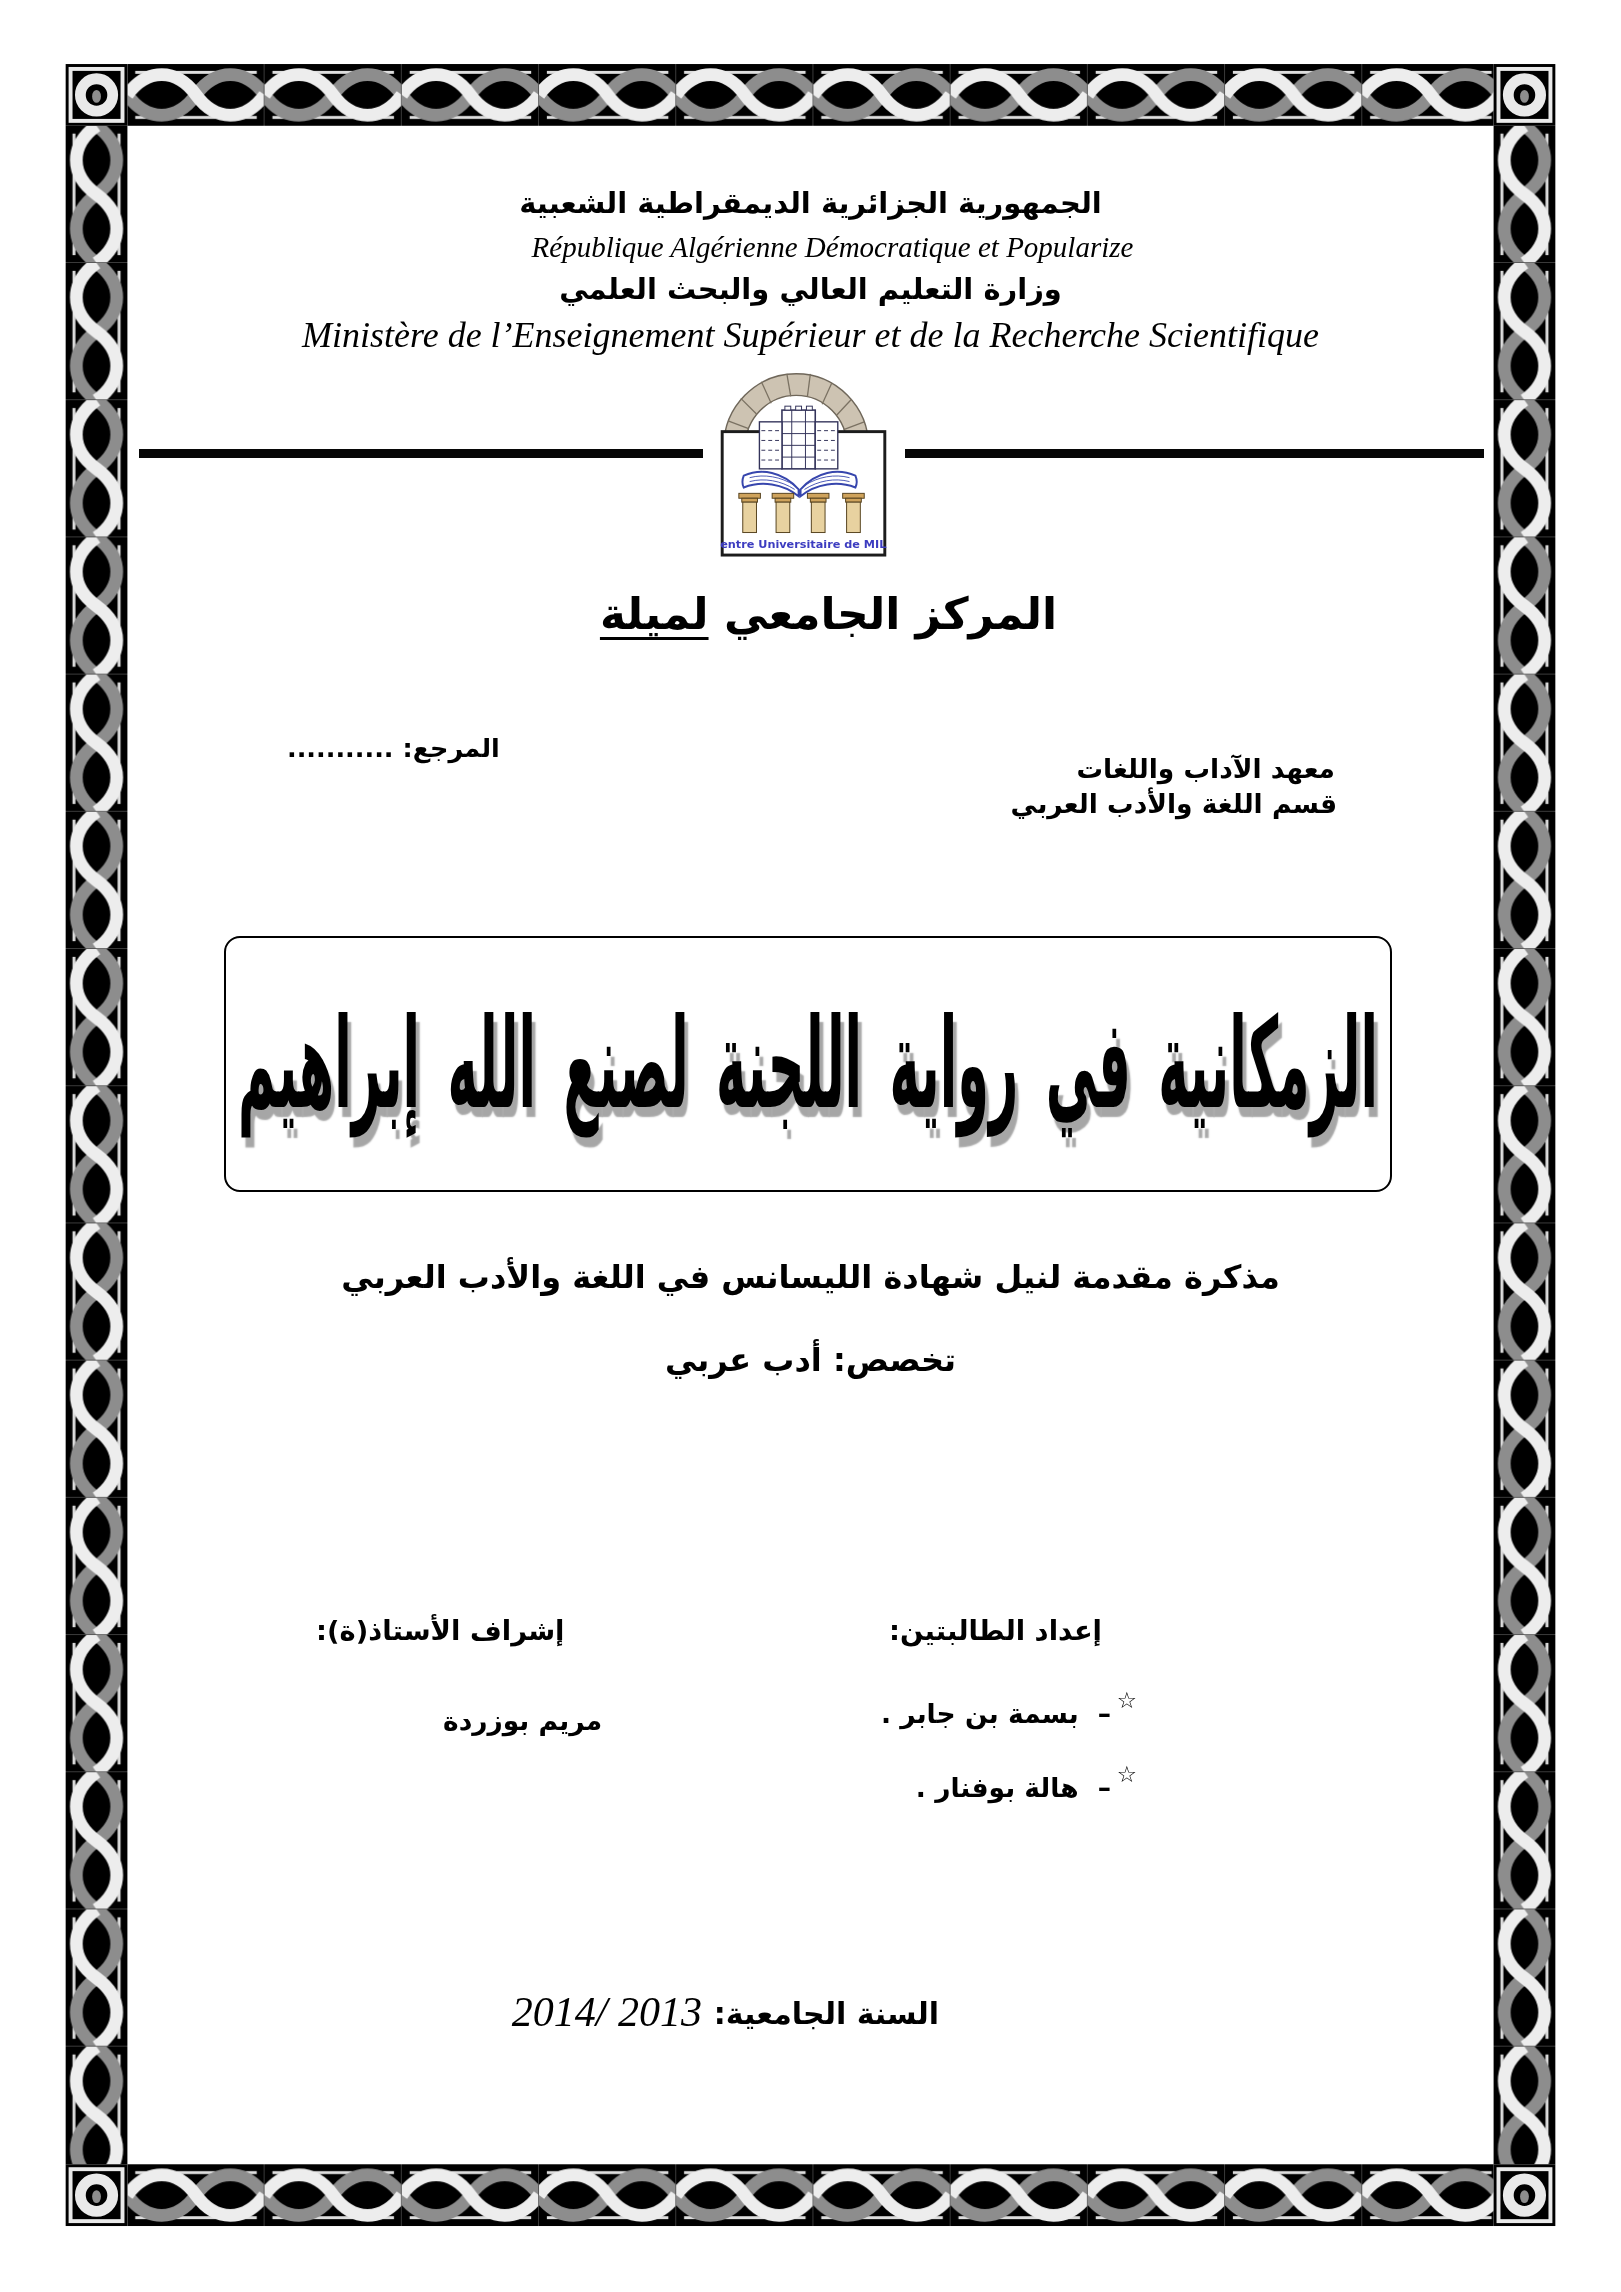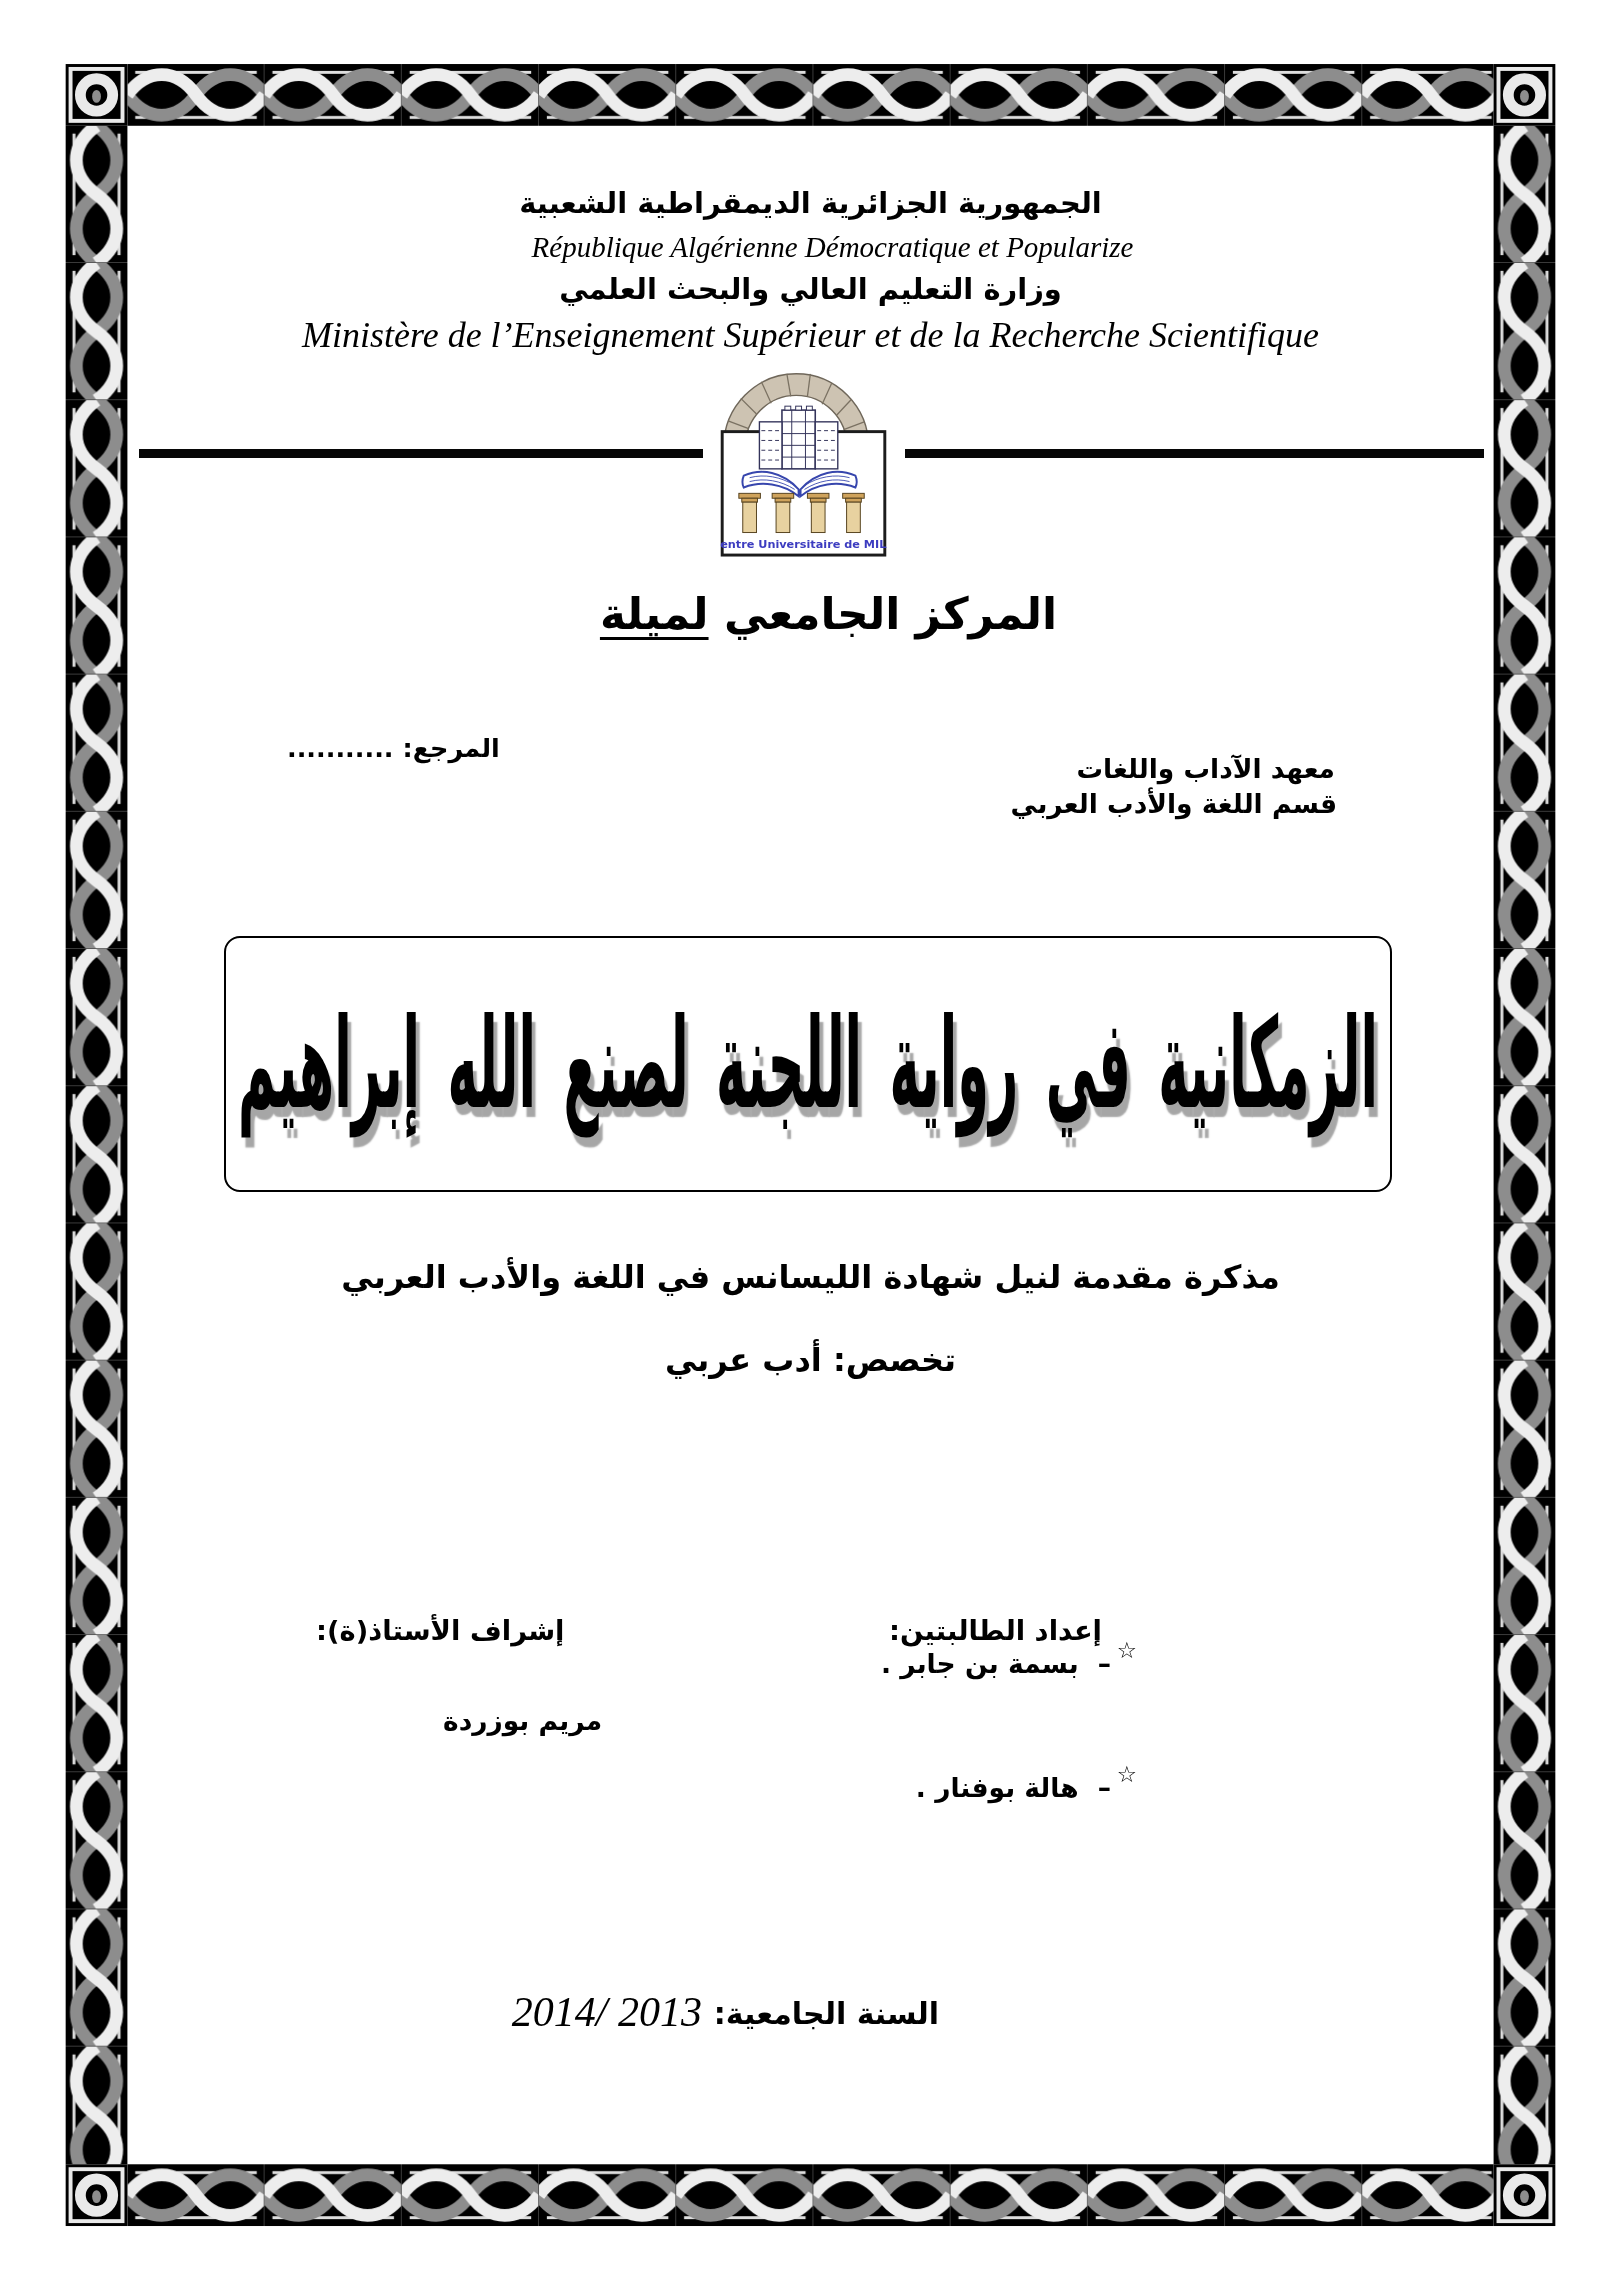--- a/index.html
+++ b/index.html
@@ -40,21 +40,21 @@
                display:flex; align-items:center; justify-content:center; }
   .title-text { font-size:51px; font-weight:700; direction:rtl; white-space:nowrap;
                 word-spacing:9.8px; transform:scale(1,2.45);
                 text-shadow:3.9px 3.9px 1px #a6a6a6; }
 
   .memo { top:1258px; font-size:32px; }
   .spec { top:1341px; font-size:32px; }
 
   .stud-label { top:1615px; right:519px; font-size:27.4px; }
   .stud-item  { right:484px; font-size:26.5px; font-weight:700; direction:rtl; text-align:right; }
-  .stud-1 { top:1648px;margin-left:11px; }
+  .stud-1 { top:1698px;margin-left:11px; }
   .stud-2 { top:1772px; }
   .star { display:inline-block; transform:translateY(-14.7px); font-size:22.5px; font-weight:400; margin-left:5.9px; }
   .dash { margin-left:9.8px; }
 
   .sup-label { top:1615px; left:316px; font-size:27.4px; }
   .sup-name  { top:1705px; left:443px; font-size:26.5px; }
 
   .year { top:1986px; left:0; width:1451px; text-align:center; }
   .year-label { font-size:30px; font-weight:700; }
   .year-value { font-family:"Liberation Serif","DejaVu Serif",serif; font-style:italic;

